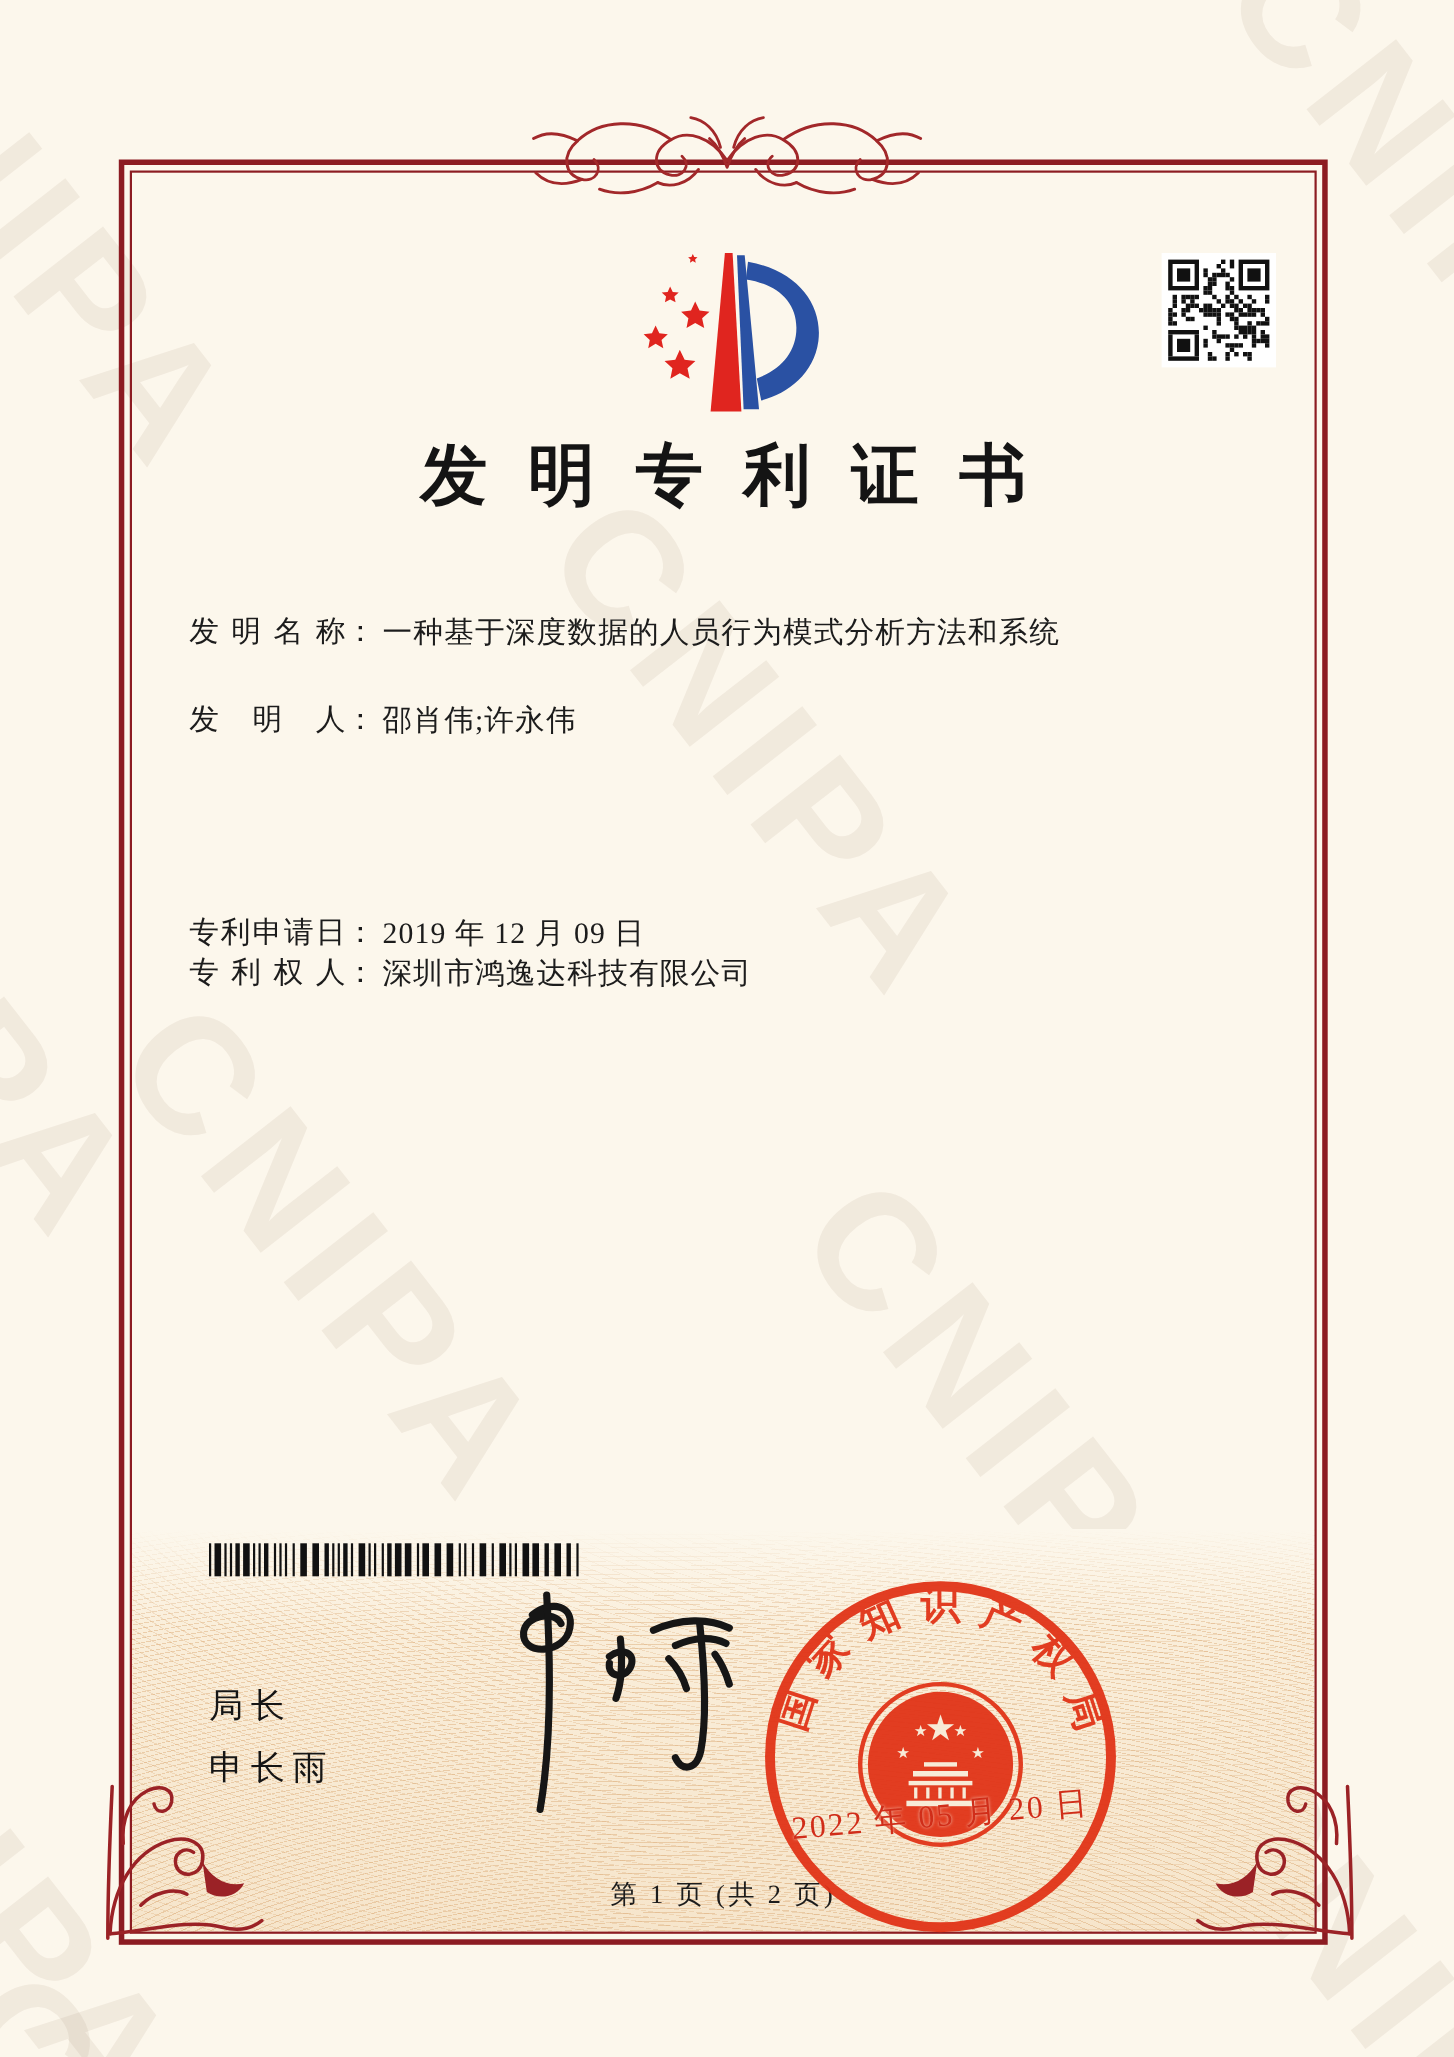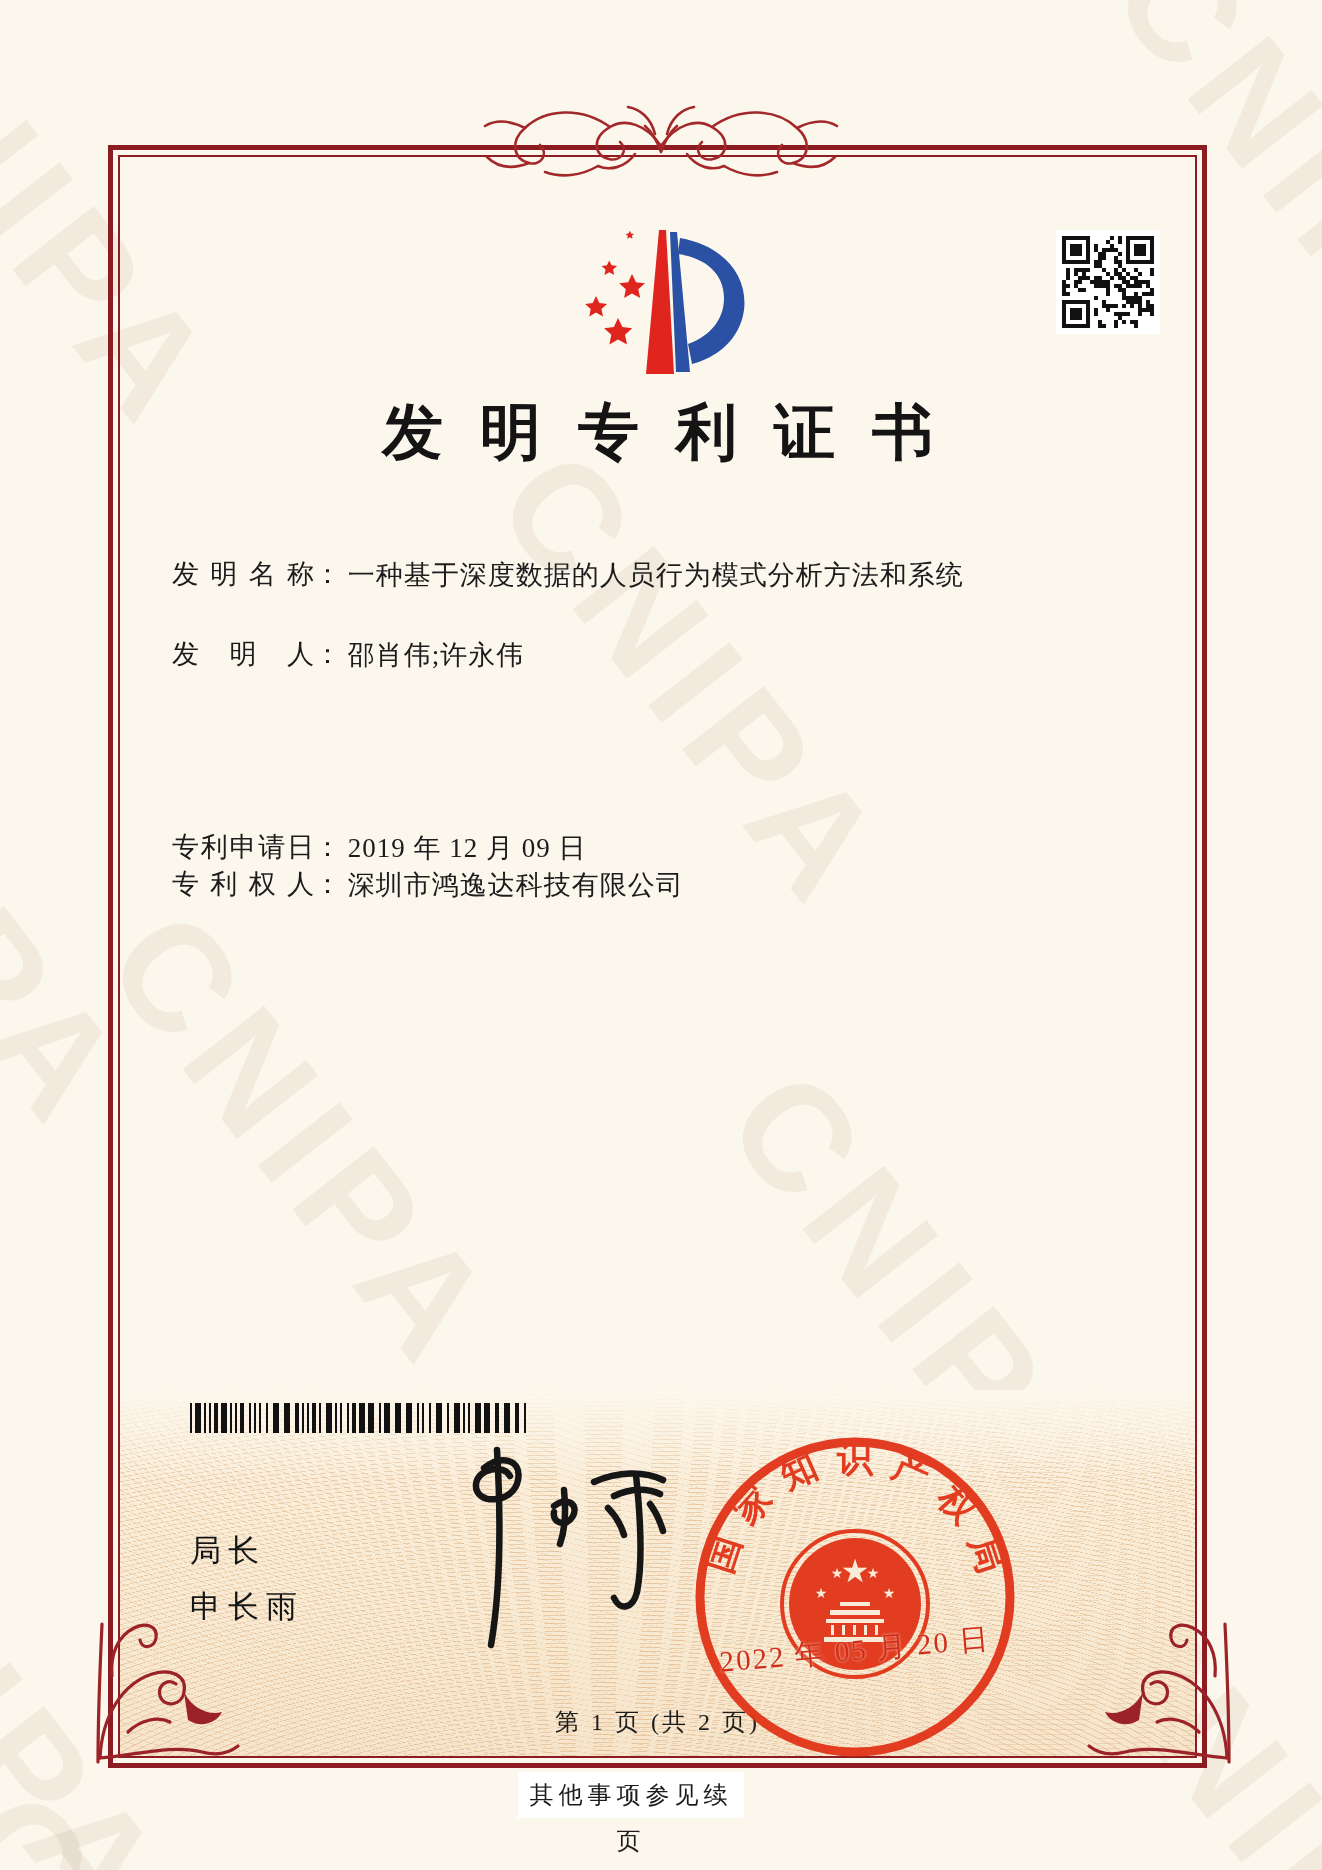--- a/index.html
+++ b/index.html
@@ -379,15 +379,14 @@
         <rect x="163" y="193" width="3" height="10"></rect>
         <rect x="174" y="193" width="3" height="10"></rect>
         <rect x="185" y="193" width="3" height="10"></rect>
         <rect x="134" y="205" width="62" height="5"></rect>
       </g>
     </g>
     <text transform="rotate(-5 165 220)" x="165" y="228" text-anchor="middle" font-size="29" letter-spacing="2" fill="#cf2410" font-family="'Liberation Serif',serif" style="text-shadow:0 0 3px rgba(250,240,225,.8)">2022 年 05 月 20 日</text>
   </svg>
 
   <div class="page-info">第 1 页 (共 2 页)</div>
-  <div class="bottom-note">其他事项参见续页</div>
 
 </div>
 
 </body></html>

